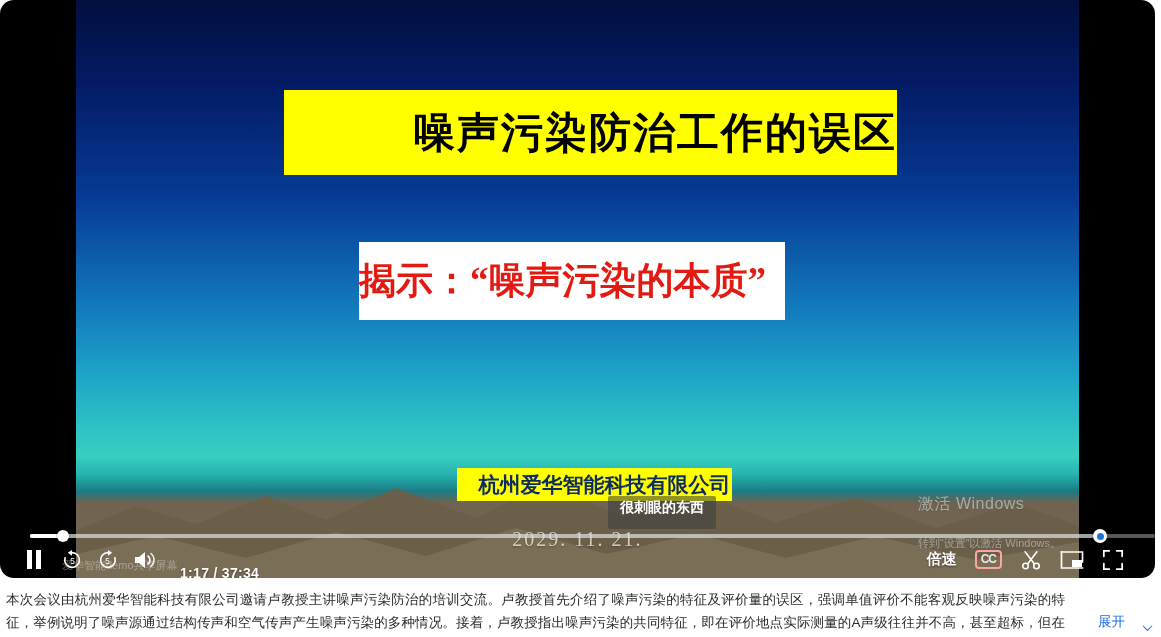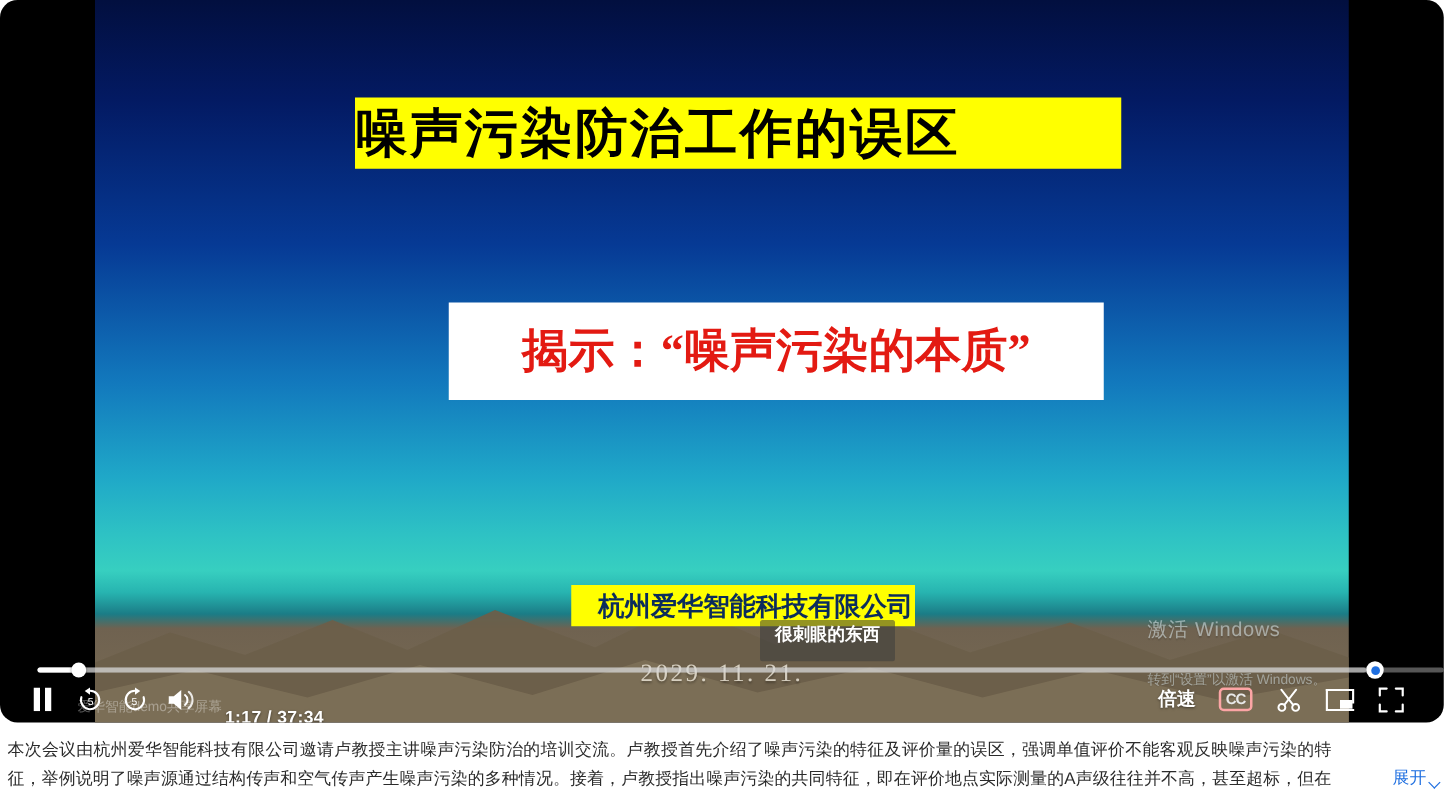--- a/index.html
+++ b/index.html
@@ -36,37 +36,37 @@
         #6f6250 87%,
         #7a6c54 100%);
   }
   
   #mountains {
     position: absolute; left: 0; bottom: 0; width: 100%; height: 120px;
   }
 
   .title-box {
     position: absolute;
-    left: 208px; top: 78px;
-    width: 613px; height: 57px;
+    left: 208px; top: 90px;
+    width: 613px; height: 85px;
     background: #ffff00;
-    display: flex; align-items: center; justify-content: flex-start;
+    display: flex; align-items: center; justify-content: flex-end;
   }
   .title-box span {
     font-family: "Liberation Serif", "DejaVu Serif", serif;
     font-size: 42px; font-weight: 700; color: #000;
     letter-spacing: 2px; white-space: nowrap;
   }
 
   .sub-box {
     position: absolute;
     left: 283px; top: 242px;
-    width: 524px; height: 78px;
+    width: 426px; height: 78px;
     background: #ffffff;
-    display: flex; align-items: center; justify-content: center;
+    display: flex; align-items: center; justify-content: flex-start;
   }
   .sub-box span {
     font-family: "Liberation Serif", "DejaVu Serif", serif;
     font-size: 37px; font-weight: 700; color: #e31a12;
     white-space: nowrap;
   }
 
   .company-box {
     position: absolute;
     left: 381px; top: 468px;
@@ -187,21 +187,21 @@
     font-size: 13.5px; line-height: 23px; color: #2b2b2b;
     font-family: "Liberation Sans", "DejaVu Sans", sans-serif;
     margin: 0; padding-right: 96px;
     text-align: justify;
     max-height: 46px; overflow: hidden;
   }
   #expand {
     position: absolute; right: 10px; bottom: 6px;
     font-size: 13.5px; color: #1f6fe0; cursor: pointer;
     background: #fff; padding-left: 14px;
-    display: flex; align-items: flex-end; gap: 3px;
+    display: flex; align-items: flex-end; gap: 19px;
   }
   #expand .chev {
     display: inline-block; width: 7px; height: 7px;
     border-right: 1.6px solid #1f6fe0; border-bottom: 1.6px solid #1f6fe0;
     transform: rotate(45deg) translate(-1px,-1px);
   }
 </style>
 </head>
 <body>
 

